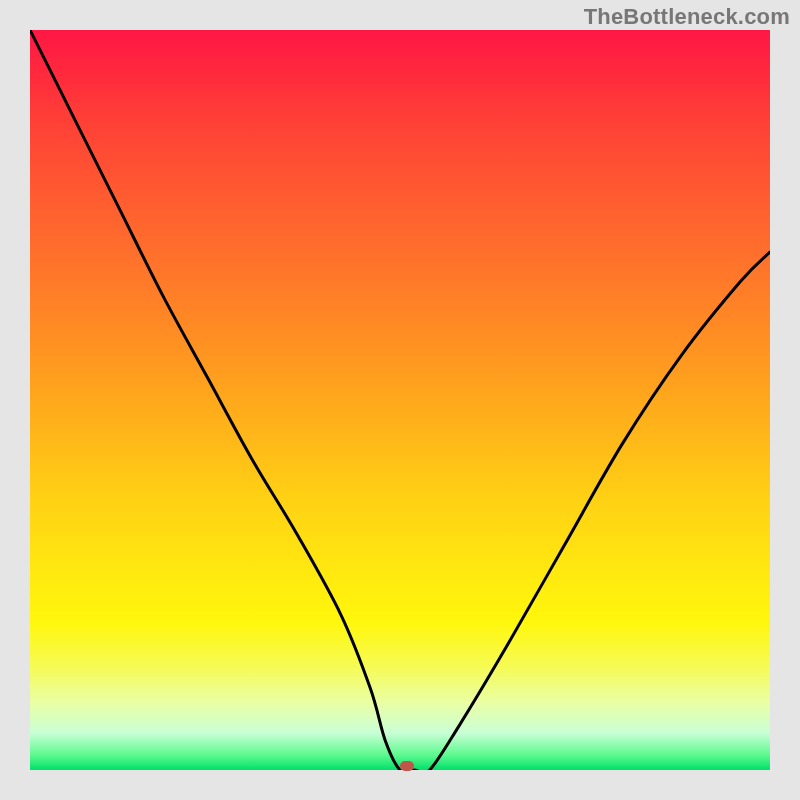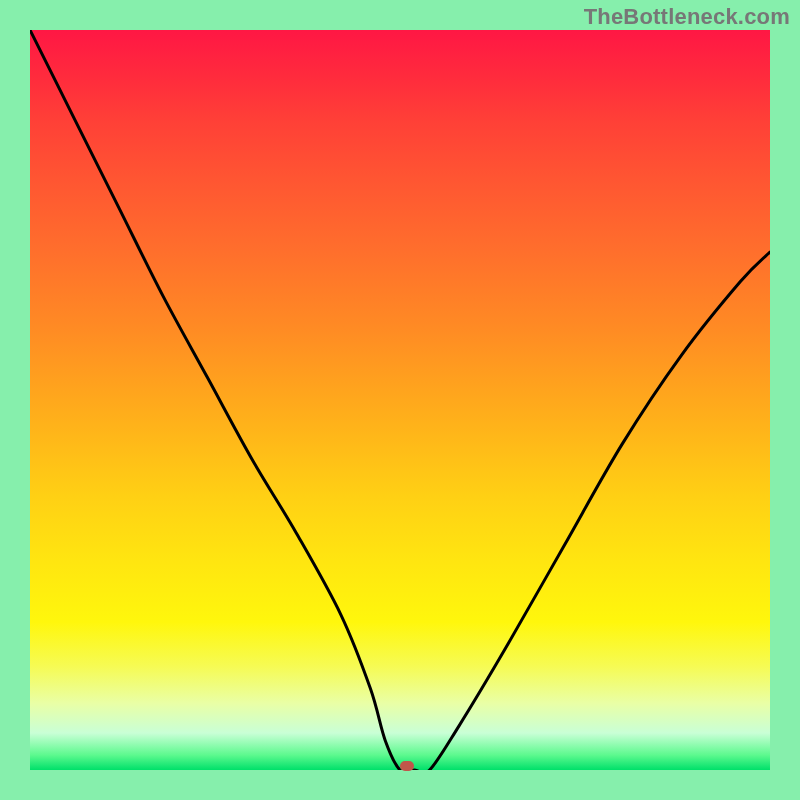--- a/index.html
+++ b/index.html
@@ -8,21 +8,21 @@
     width: 800px;
     height: 800px;
     background: #000;
     overflow: hidden;
     font-family: Arial, Helvetica, sans-serif;
   }
   .frame {
     position: relative;
     width: 800px;
     height: 800px;
-    background: #86efac;
+    background: #e5e5e5;
   }
   .watermark {
     position: absolute;
     top: 4px;
     right: 10px;
     color: #777;
     font-size: 22px;
     font-weight: 600;
     letter-spacing: 0.2px;
     z-index: 5;

